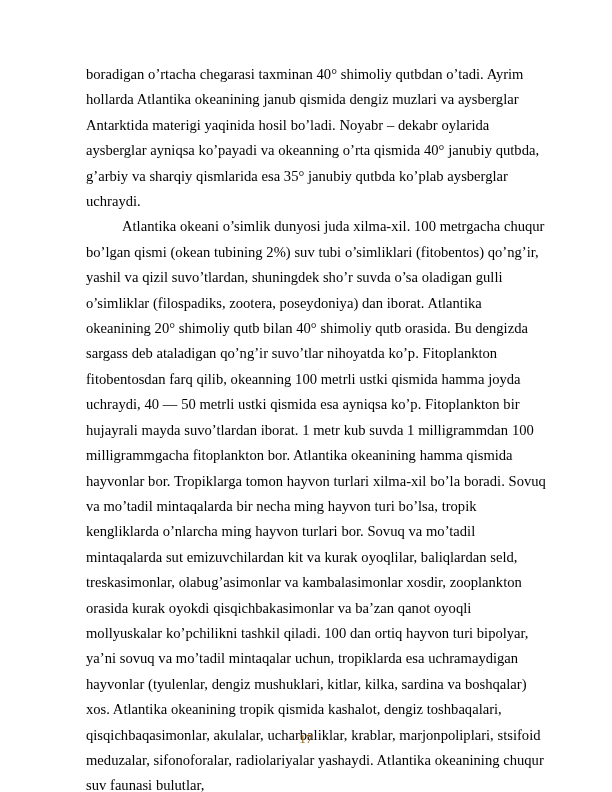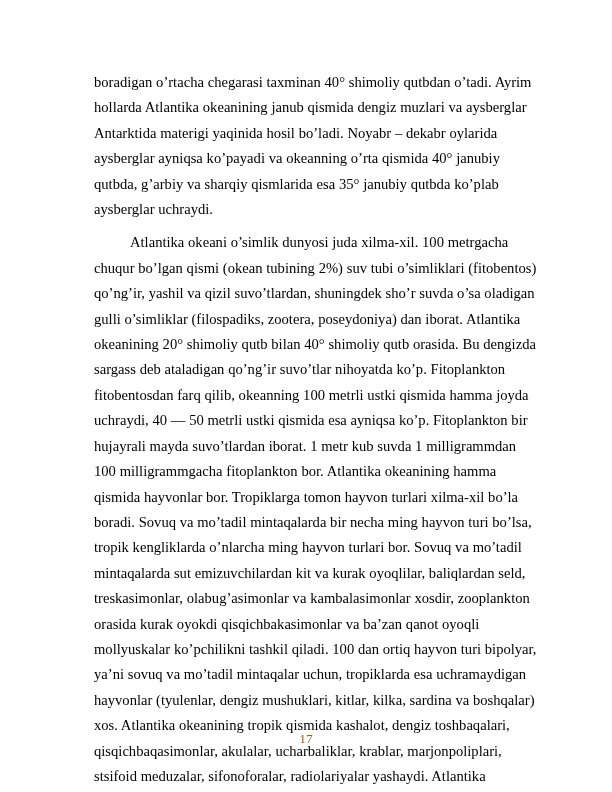--- a/index.html
+++ b/index.html
@@ -34,21 +34,21 @@
     top: 62px;
     width: 460px;
     font-size: 14.6px;
     line-height: 25.4px;
     text-align: left;
     letter-spacing: 0.0px;
     word-spacing: 0.1px;
   }
 
   .para {
-    margin: 8px;
+    margin: 0;
     padding: 0;
     text-indent: 0;
     white-space: normal;
   }
 
   .para.indented {
     text-indent: 36px;
   }
 
   .page-number {

